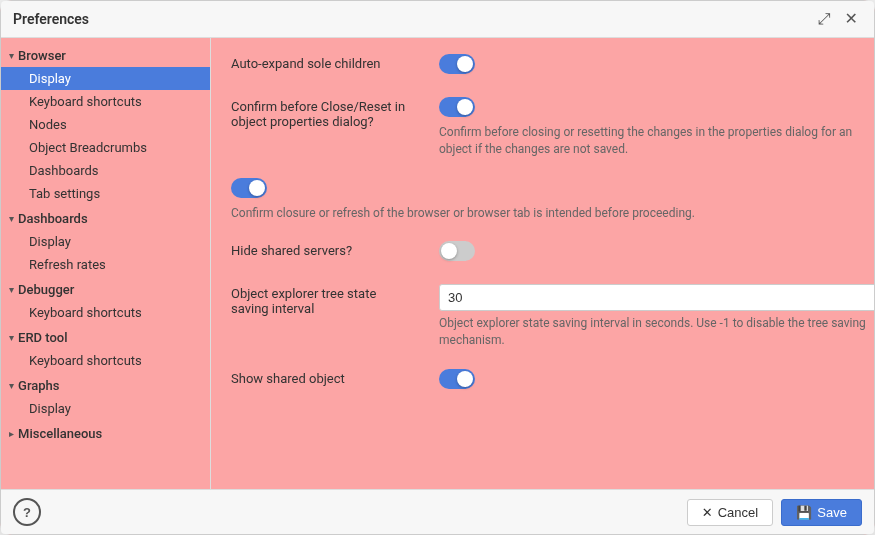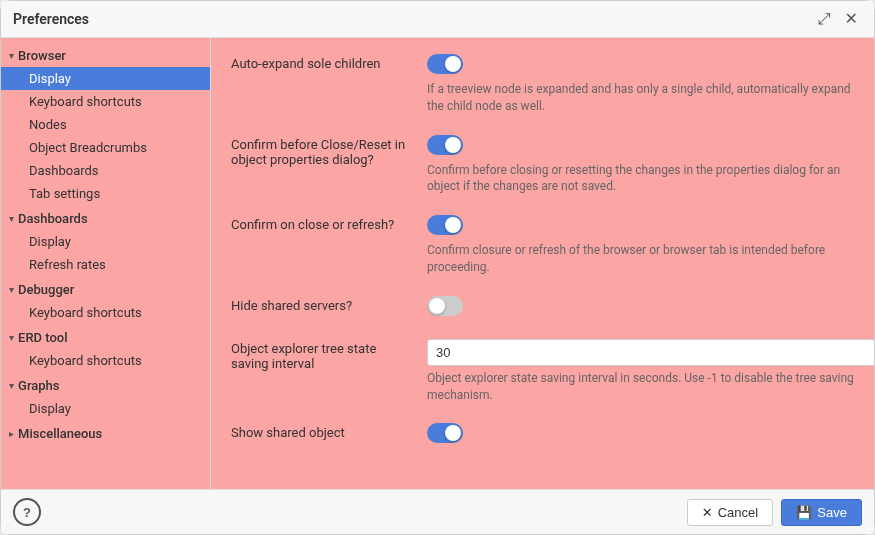--- a/index.html
+++ b/index.html
@@ -90,21 +90,21 @@
     }
     .content-area {
       flex: 1;
       overflow-y: auto;
       padding: 16px 20px;
     }
     .pref-row {
       display: flex;
       align-items: flex-start;
       margin-bottom: 20px;
-      gap: 16px;
+      gap: 28px;
     }
     .pref-label {
       width: 180px;
       flex-shrink: 0;
       font-size: 13px;
       color: #333;
       padding-top: 2px;
     }
     .pref-control {
       flex: 1;
@@ -261,30 +261,29 @@
             <span>Miscellaneous</span>
           </div>
         </div>
       </div>
 
     <div class="content-area" id="content-container">
         <div class="pref-row">
           <div class="pref-label">Auto-expand sole children</div>
           <div class="pref-control"><div class="toggle"><div class="toggle-track on">
                 <div class="toggle-thumb"></div>
-              </div></div><div class="pref-desc">If a treeview node is expanded and has only a single child, automatically expand the child node as well.</div></div>
+              </div></div></div>
         </div>
         <div class="pref-row">
           <div class="pref-label">Confirm before Close/Reset in object properties dialog?</div>
           <div class="pref-control"><div class="toggle"><div class="toggle-track on">
                 <div class="toggle-thumb"></div>
               </div></div><div class="pref-desc">Confirm before closing or resetting the changes in the properties dialog for an object if the changes are not saved.</div></div>
         </div>
         <div class="pref-row">
-          <div class="pref-label">Confirm on close or refresh?</div>
           <div class="pref-control"><div class="toggle"><div class="toggle-track on">
                 <div class="toggle-thumb"></div>
               </div></div><div class="pref-desc">Confirm closure or refresh of the browser or browser tab is intended before proceeding.</div></div>
         </div>
         <div class="pref-row">
           <div class="pref-label">Hide shared servers?</div>
           <div class="pref-control"><div class="toggle"><div class="toggle-track off">
                 <div class="toggle-thumb"></div>
               </div></div></div>
         </div>

